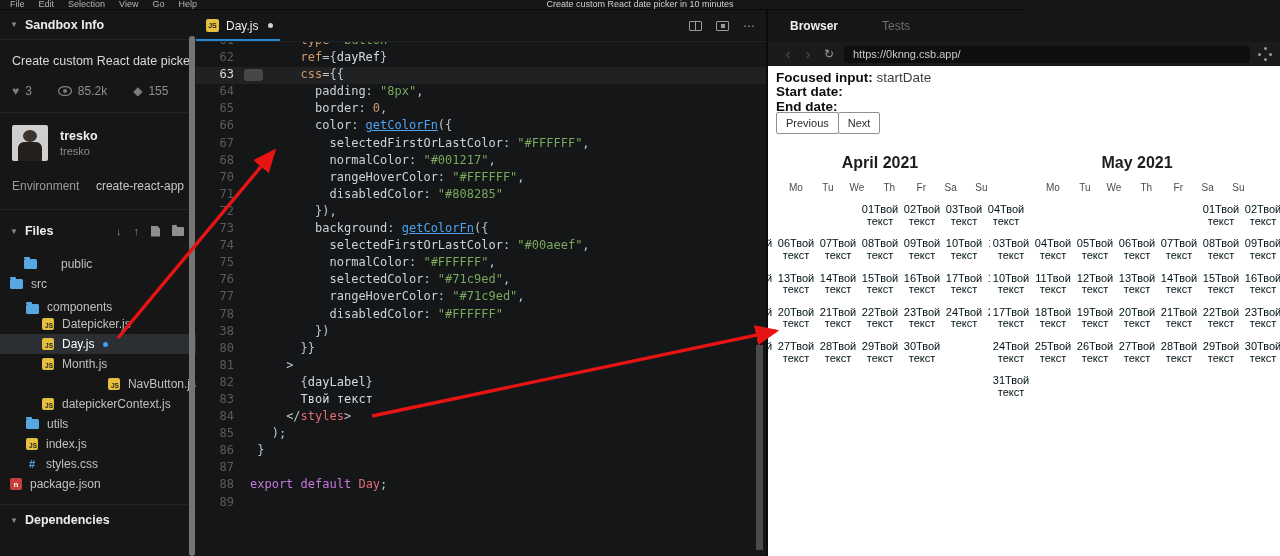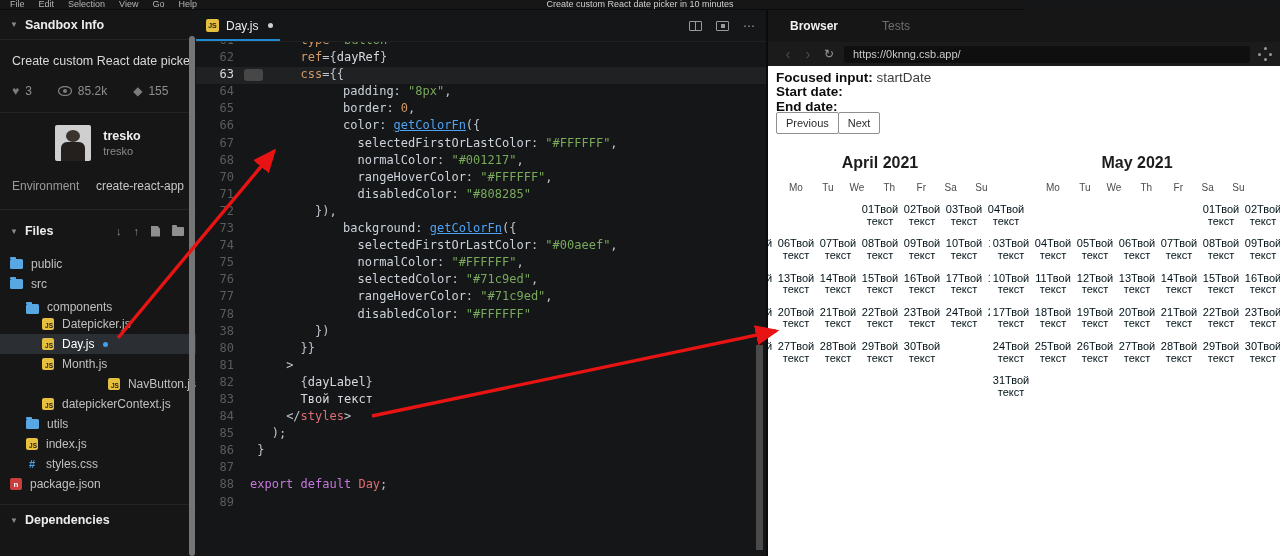--- a/index.html
+++ b/index.html
@@ -26,21 +26,21 @@
   .browser { position:relative; width:514px; height:546px; background:#161616; flex:none; border-left:2px solid #0b0b0b; }
 
   
   .sb-header { height:30px; display:flex; align-items:center; padding:0 10px; border-bottom:1px solid #242424; }
   .chev { color:#8a8a8a; font-size:8px; margin-right:7px; }
   .sb-header-label { color:#ececec; font-size:12.5px; font-weight:bold; }
   .sb-title { color:#d9d9d9; font-size:12.5px; padding:14px 12px 0 12px; white-space:nowrap; overflow:hidden; }
   .sb-stats { display:flex; align-items:center; gap:6px; padding:16px 12px 14px 12px; color:#8f8f8f; font-size:12px; border-bottom:1px solid #242424; }
   .sb-stats .ic { color:#7c7c7c; font-size:12px; }
   .sb-stats .gap { width:14px; }
-  .usercard { display:flex; align-items:center; padding:12px 12px;justify-content:center; }
+  .usercard { display:flex; align-items:center; padding:12px 12px; }
   .avatar { width:36px; height:36px; border-radius:2px; background:#cfcfcf; position:relative; overflow:hidden; flex:none; }
   .avatar::before { content:""; position:absolute; left:11px; top:5px; width:14px; height:12px; border-radius:50%; background:#3a332e; }
   .avatar::after { content:""; position:absolute; left:6px; top:17px; width:24px; height:19px; border-radius:6px 6px 0 0; background:#23201e; }
   .usermeta { margin-left:12px; }
   .username { color:#f0f0f0; font-size:12.5px; font-weight:bold; }
   .userhandle { color:#8a8a8a; font-size:11px; margin-top:2px; }
   .envrow { display:flex; justify-content:space-between; padding:6px 12px 16px 12px; font-size:12px; color:#9a9a9a; border-bottom:1px solid #242424; }
   .envrow .val { color:#c7c7c7; }
   .files-header { height:30px; display:flex; align-items:center; padding:0 12px 0 10px; margin-top:6px; }
   .files-header .sb-header-label { flex:1; }
@@ -77,21 +77,21 @@
   .ti-more { color:#9a9a9a; font-size:12px; letter-spacing:1px; line-height:8px; }
   .code { position:relative; height:514px; overflow:hidden; font-family:"DejaVu Sans Mono","Liberation Mono",monospace; font-size:12px; }
   .code-inner { margin-top:-9px; }
   .cline { position:relative; height:17.1px; display:flex; white-space:pre; }
   .cline.active { background:rgba(255,255,255,0.05); }
   .gut { flex:none; width:38px; text-align:right; color:#5c5c5c; padding-right:0; }
   .cline.active .gut { color:#dadada; }
   .ltext { flex:none; padding-left:16px; color:#d6dae0; }
   .lwidget { position:absolute; left:48px; top:2px; width:19px; height:12px; background:#474747; border-radius:3px; }
   .tk-attr { color:#d19a66; }
-  .tk-prop { color:#ccd2da;margin-left:28px; }
+  .tk-prop { color:#ccd2da; }
   .tk-str { color:#79a95c; }
   .tk-num { color:#d19a66; }
   .tk-fn { color:#4da3f2; text-decoration:underline; }
   .tk-pun { color:#bfc5cd; }
   .tk-kw { color:#c678dd; }
   .tk-tag { color:#e06c75; }
   .tk-plain { color:#d6dae0; }
   .ed-scrollbar { position:absolute; right:3px; top:335px; width:7px; height:205px; background:#4a4a4a; }
 
   
@@ -178,21 +178,21 @@
         <span class="chev">▼</span>
         <span class="sb-header-label">Files</span>
         <span class="fh-icons">
           <span>↓</span>
           <span>↑</span>
           <span class="fh-file"></span>
           <span class="fh-folder"></span>
         </span>
       </div>
       <div class="tree">
-          <div class="tree-row" style="padding-left: 10px;">
+          <div class="tree-row" style="padding-left: 24px; gap: 16px;">
             <span class="t-icon folder-icon"></span>
             <span>public</span>
           </div>
           <div class="tree-row" style="padding-left: 10px;">
             <span class="t-icon folder-icon"></span>
             <span>src</span>
           </div>
           <div class="tree-row" style="padding-left: 26px; align-items: flex-end;">
             <span class="t-icon folder-icon"></span>
             <span>components</span>

